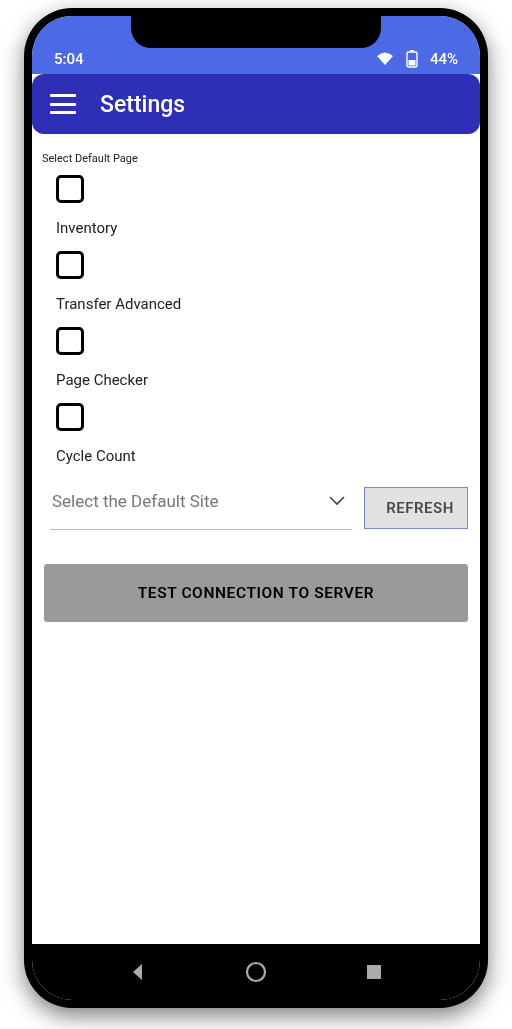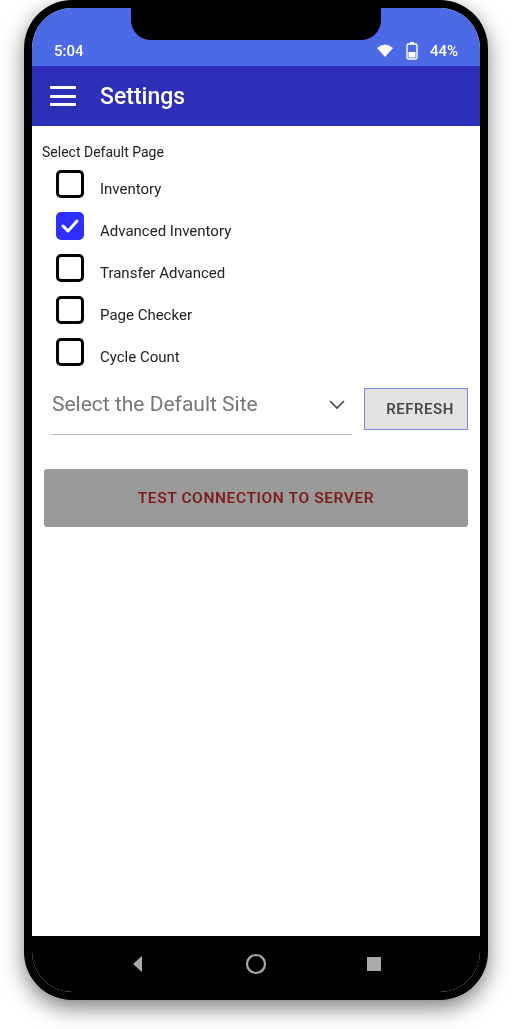--- a/index.html
+++ b/index.html
@@ -6,21 +6,21 @@
   body {
     font-family: Roboto, -apple-system, "Segoe UI", Arial, sans-serif;
     background: #fff;
     width: 512px;
     height: 1029px;
     position: relative;
     overflow: hidden;
   }
   .phone-frame {
     position: absolute;
-    top: 0;
+    top: 8px;
     left: 24px;
     width: 464px;
     height: 1000px;
     border-radius: 48px;
     background: #000;
     box-shadow: 0 8px 22px rgba(0,0,0,0.5);
     overflow: hidden;
   }
   .screen {
     position: absolute;
@@ -67,20 +67,21 @@
     display: inline-flex;
   }
   .app-bar {
     background: #2e2fb7;
     height: 60px;
     display: flex;
     align-items: center;
     gap: 24px;
     padding: 0 18px;
     color: #fff;
+    border-radius: 12px;
   }
   .hamburger {
     width: 26px;
     height: 20px;
     display: flex;
     flex-direction: column;
     justify-content: space-between;
     cursor: pointer;
   }
   .hamburger span {
@@ -93,29 +94,30 @@
     font-size: 23px;
     font-weight: 500;
   }
   .content {
     flex: 1;
     background: #fff;
     padding: 14px 8px 0 8px;
     overflow: hidden;
   }
   .section-label {
-    font-size: 14px;
+    font-size: 11px;
     color: #222;
     margin: 4px 0 10px 2px;
   }
   .option {
     display: flex;
-    align-items: flex-end;
+    align-items: flex-start;
     gap: 16px;
     margin: 0 0 14px 16px;
+    flex-direction: column;
   }
   .checkbox {
     width: 28px;
     height: 28px;
     border: 3px solid #000;
     border-radius: 5px;
     display: flex;
     align-items: center;
     justify-content: center;
     cursor: pointer;
@@ -134,21 +136,21 @@
     align-items: flex-start;
     gap: 12px;
     margin: 22px 4px 0 10px;
   }
   .site-select {
     flex: 1;
     position: relative;
     border-bottom: 1px solid #bdbdbd;
     padding: 4px 28px 18px 2px;
     color: #777;
-    font-size: 21px;
+    font-size: 17px;
     cursor: pointer;
   }
   .chevron {
     position: absolute;
     right: 6px;
     top: 4px;
   }
   .refresh-btn {
     width: 104px;
     height: 42px;
@@ -161,21 +163,21 @@
     display: flex;
     align-items: center;
     justify-content: center;
     cursor: pointer;
     padding-left: 8px;
   }
   .big-btn {
     margin: 0 4px 20px 4px;
     height: 58px;
     background: #9a9a9a;
-    color: #7f1d1d;
+    color: #000000;
     font-size: 15.5px;
     font-weight: 600;
     letter-spacing: 0.6px;
     display: flex;
     align-items: center;
     justify-content: center;
     border-radius: 3px;
     cursor: pointer;
   }
   .big-btn.first { margin-top: 34px; }
@@ -232,28 +234,20 @@
     </div>
 
     <div class="content">
       <div class="section-label">Select Default Page</div>
 
       <div class="option">
         <div class="checkbox"></div>
         <span class="option-label">Inventory</span>
       </div>
 
-      <div class="option">
-        <div class="checkbox checked">
-          <svg width="18" height="14" viewBox="0 0 18 14">
-            <path d="M2 7 L7 12 L16 2" stroke="#fff" stroke-width="3" fill="none" stroke-linecap="round" stroke-linejoin="round"></path>
-          </svg>
-        </div>
-        <span class="option-label">Advanced Inventory</span>
-      </div>
 
       <div class="option">
         <div class="checkbox"></div>
         <span class="option-label">Transfer Advanced</span>
       </div>
 
       <div class="option">
         <div class="checkbox"></div>
         <span class="option-label">Page Checker</span>
       </div>

